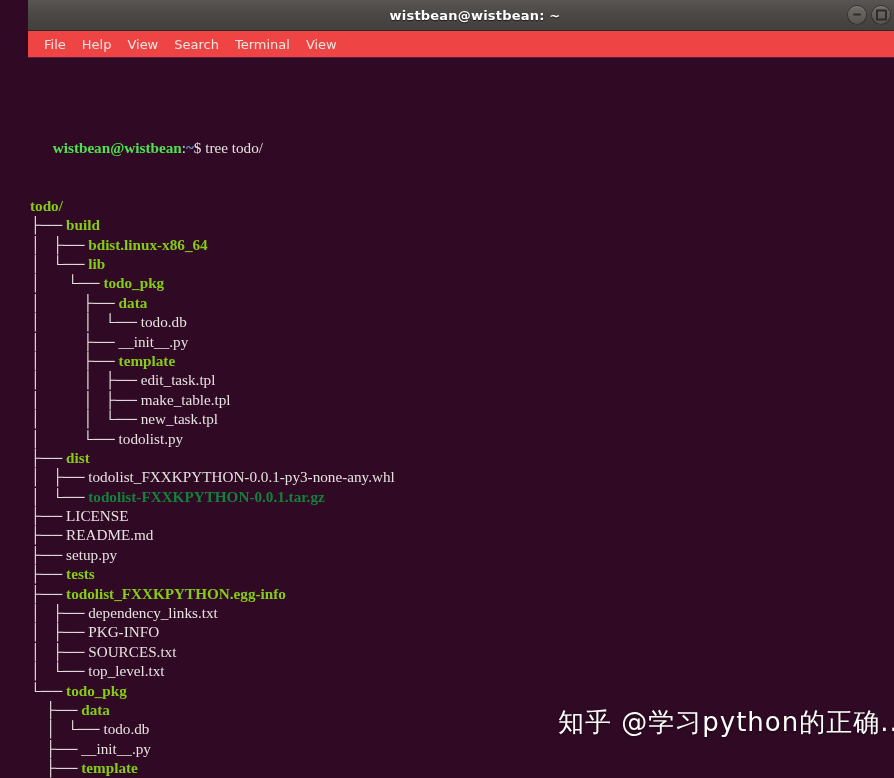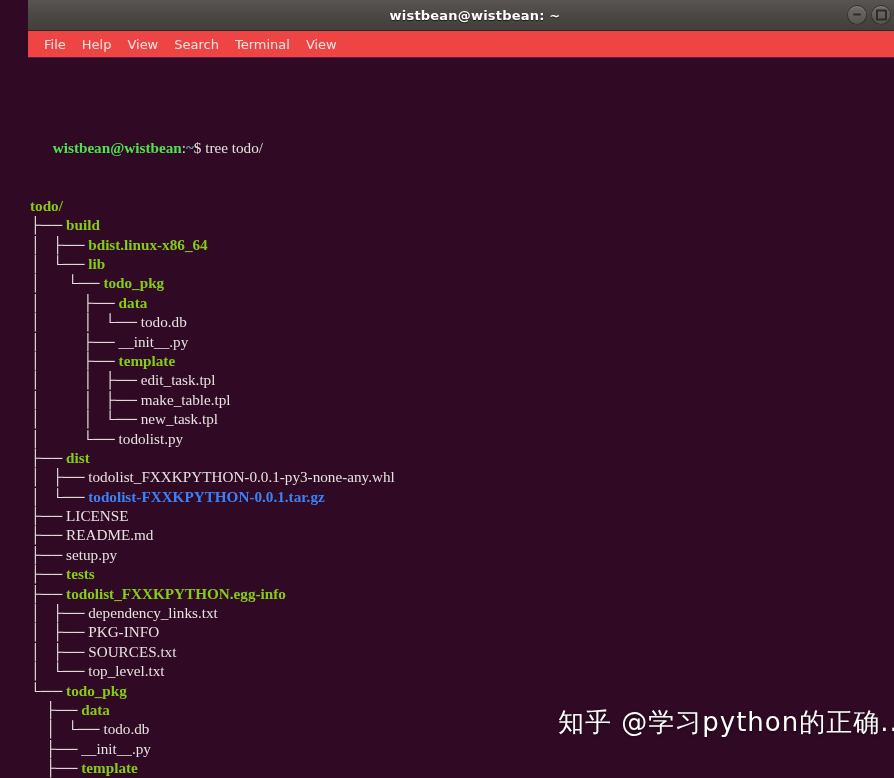--- a/index.html
+++ b/index.html
@@ -121,21 +121,21 @@
     position: relative;
     white-space: pre;
   }
   .line { white-space: pre; height: 19.4px; }
 
   
   .c-green   { color: #4ee24e; font-weight: bold; }
   .c-white   { color: #e6e2e0; }
   .c-blue    { color: #84cc16; font-weight: bold; }
   .c-cyanish { color: #6b9fd4; font-weight: bold; }
-  .c-red     { color: #3b82f6; font-weight: bold; text-align: right; }
+  .c-red     { color: #15803d; font-weight: bold; text-align: right; }
   .c-tree    { color: #e6e2e0; }
 
   
   #watermark {
     position: absolute;
     right: 14px;
     bottom: 38px;
     font-family: "DejaVu Sans", "Liberation Sans", sans-serif;
     font-size: 26px;
     color: #ffffff;

